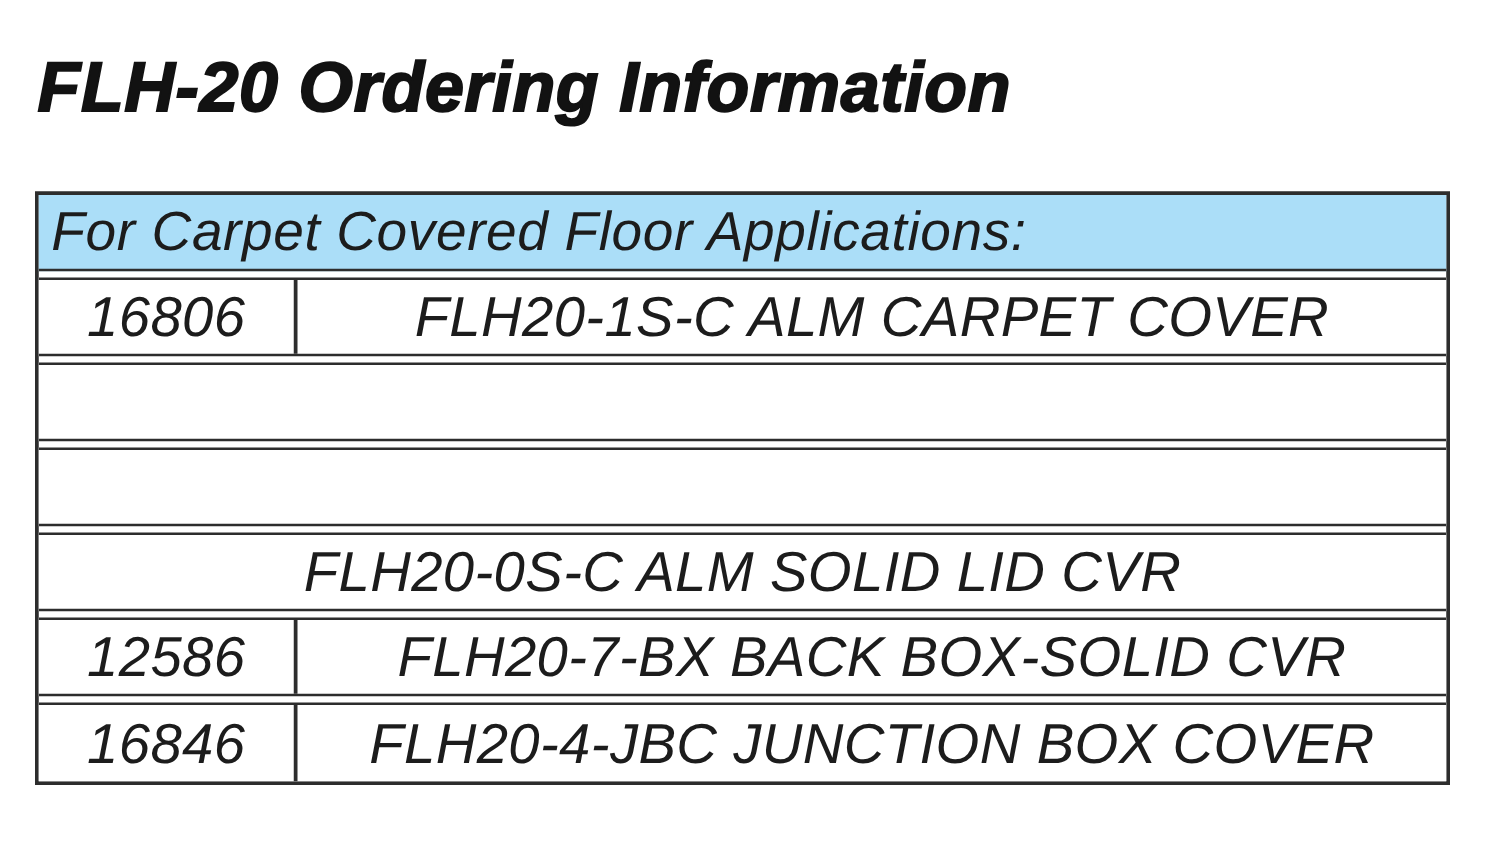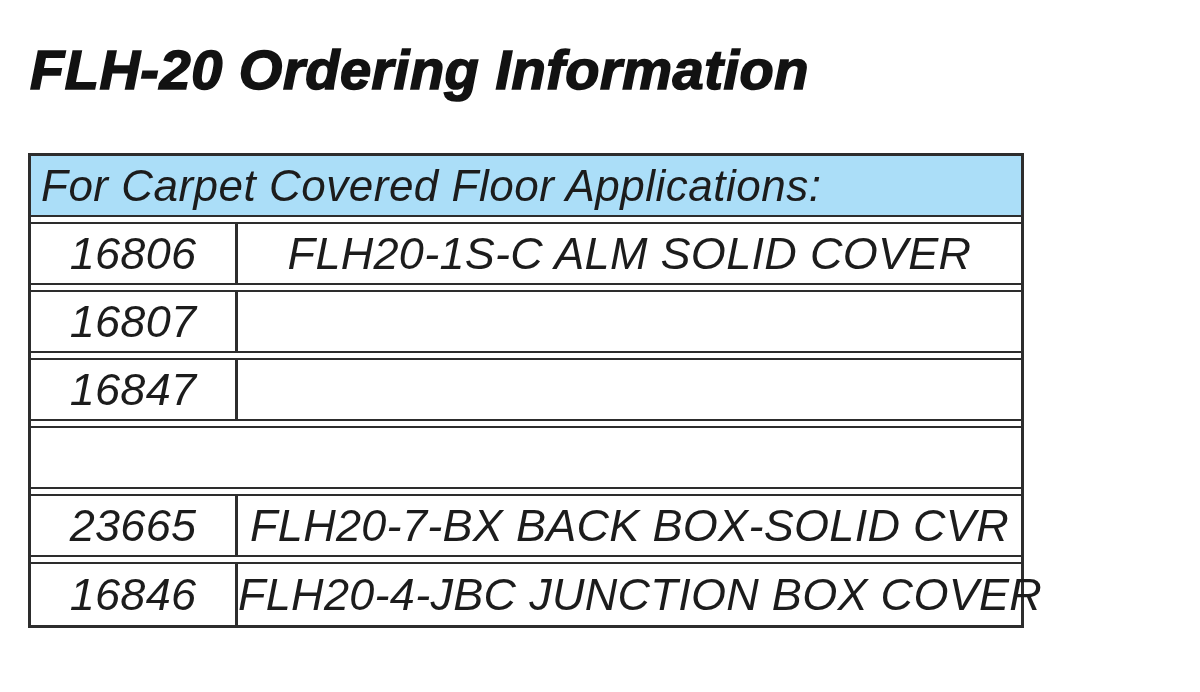--- a/index.html
+++ b/index.html
@@ -30,21 +30,21 @@
     line-height: 1.1;
     color: #121212;
     letter-spacing: 0.5px;
     -webkit-text-stroke: 1.6px #121212;
     white-space: nowrap;
   }
   .ordering-table {
     position: absolute;
     left: 28px;
     top: 118px;
-    width: 996px;
+    width: 1132px;
     box-sizing: border-box;
     border: 3px solid var(--border, #2d2d2d);
     background: #ffffff;
     display: flex;
     flex-direction: column;
     gap: 5px;
   }
   .section-header {
     box-sizing: border-box;
     height: 61px;
@@ -102,37 +102,36 @@
 
 <div class="page">
   <h1 class="title">FLH-20 Ordering Information</h1>
   <div class="ordering-table" id="ordering-table">
   <div class="section-header">
     <span class="section-header-label">For Carpet Covered Floor Applications:</span>
   </div>
 
   <div class="row">
     <div class="cell part">16806</div>
-    <div class="cell desc">FLH20-1S-C ALM SOLID COVER</div>
+    <div class="cell desc">FLH20-1S-C ALM CARPET COVER</div>
   </div>
-
-  <div class="row">
-    <div class="cell part">16807</div>
-  </div>
-
-  <div class="row">
-    <div class="cell part">16847</div>
-  </div>
-
 
   <div class="row">
   </div>
 
   <div class="row">
-    <div class="cell part">23665</div>
+  </div>
+
+
+  <div class="row">
+    <div class="cell desc">FLH20-0S-C ALM SOLID LID CVR</div>
+  </div>
+
+  <div class="row">
+    <div class="cell part">12586</div>
     <div class="cell desc">FLH20-7-BX BACK BOX-SOLID CVR</div>
   </div>
 
   <div class="row">
     <div class="cell part">16846</div>
     <div class="cell desc">FLH20-4-JBC JUNCTION BOX COVER</div>
   </div>
 </div>
 </div>
 

